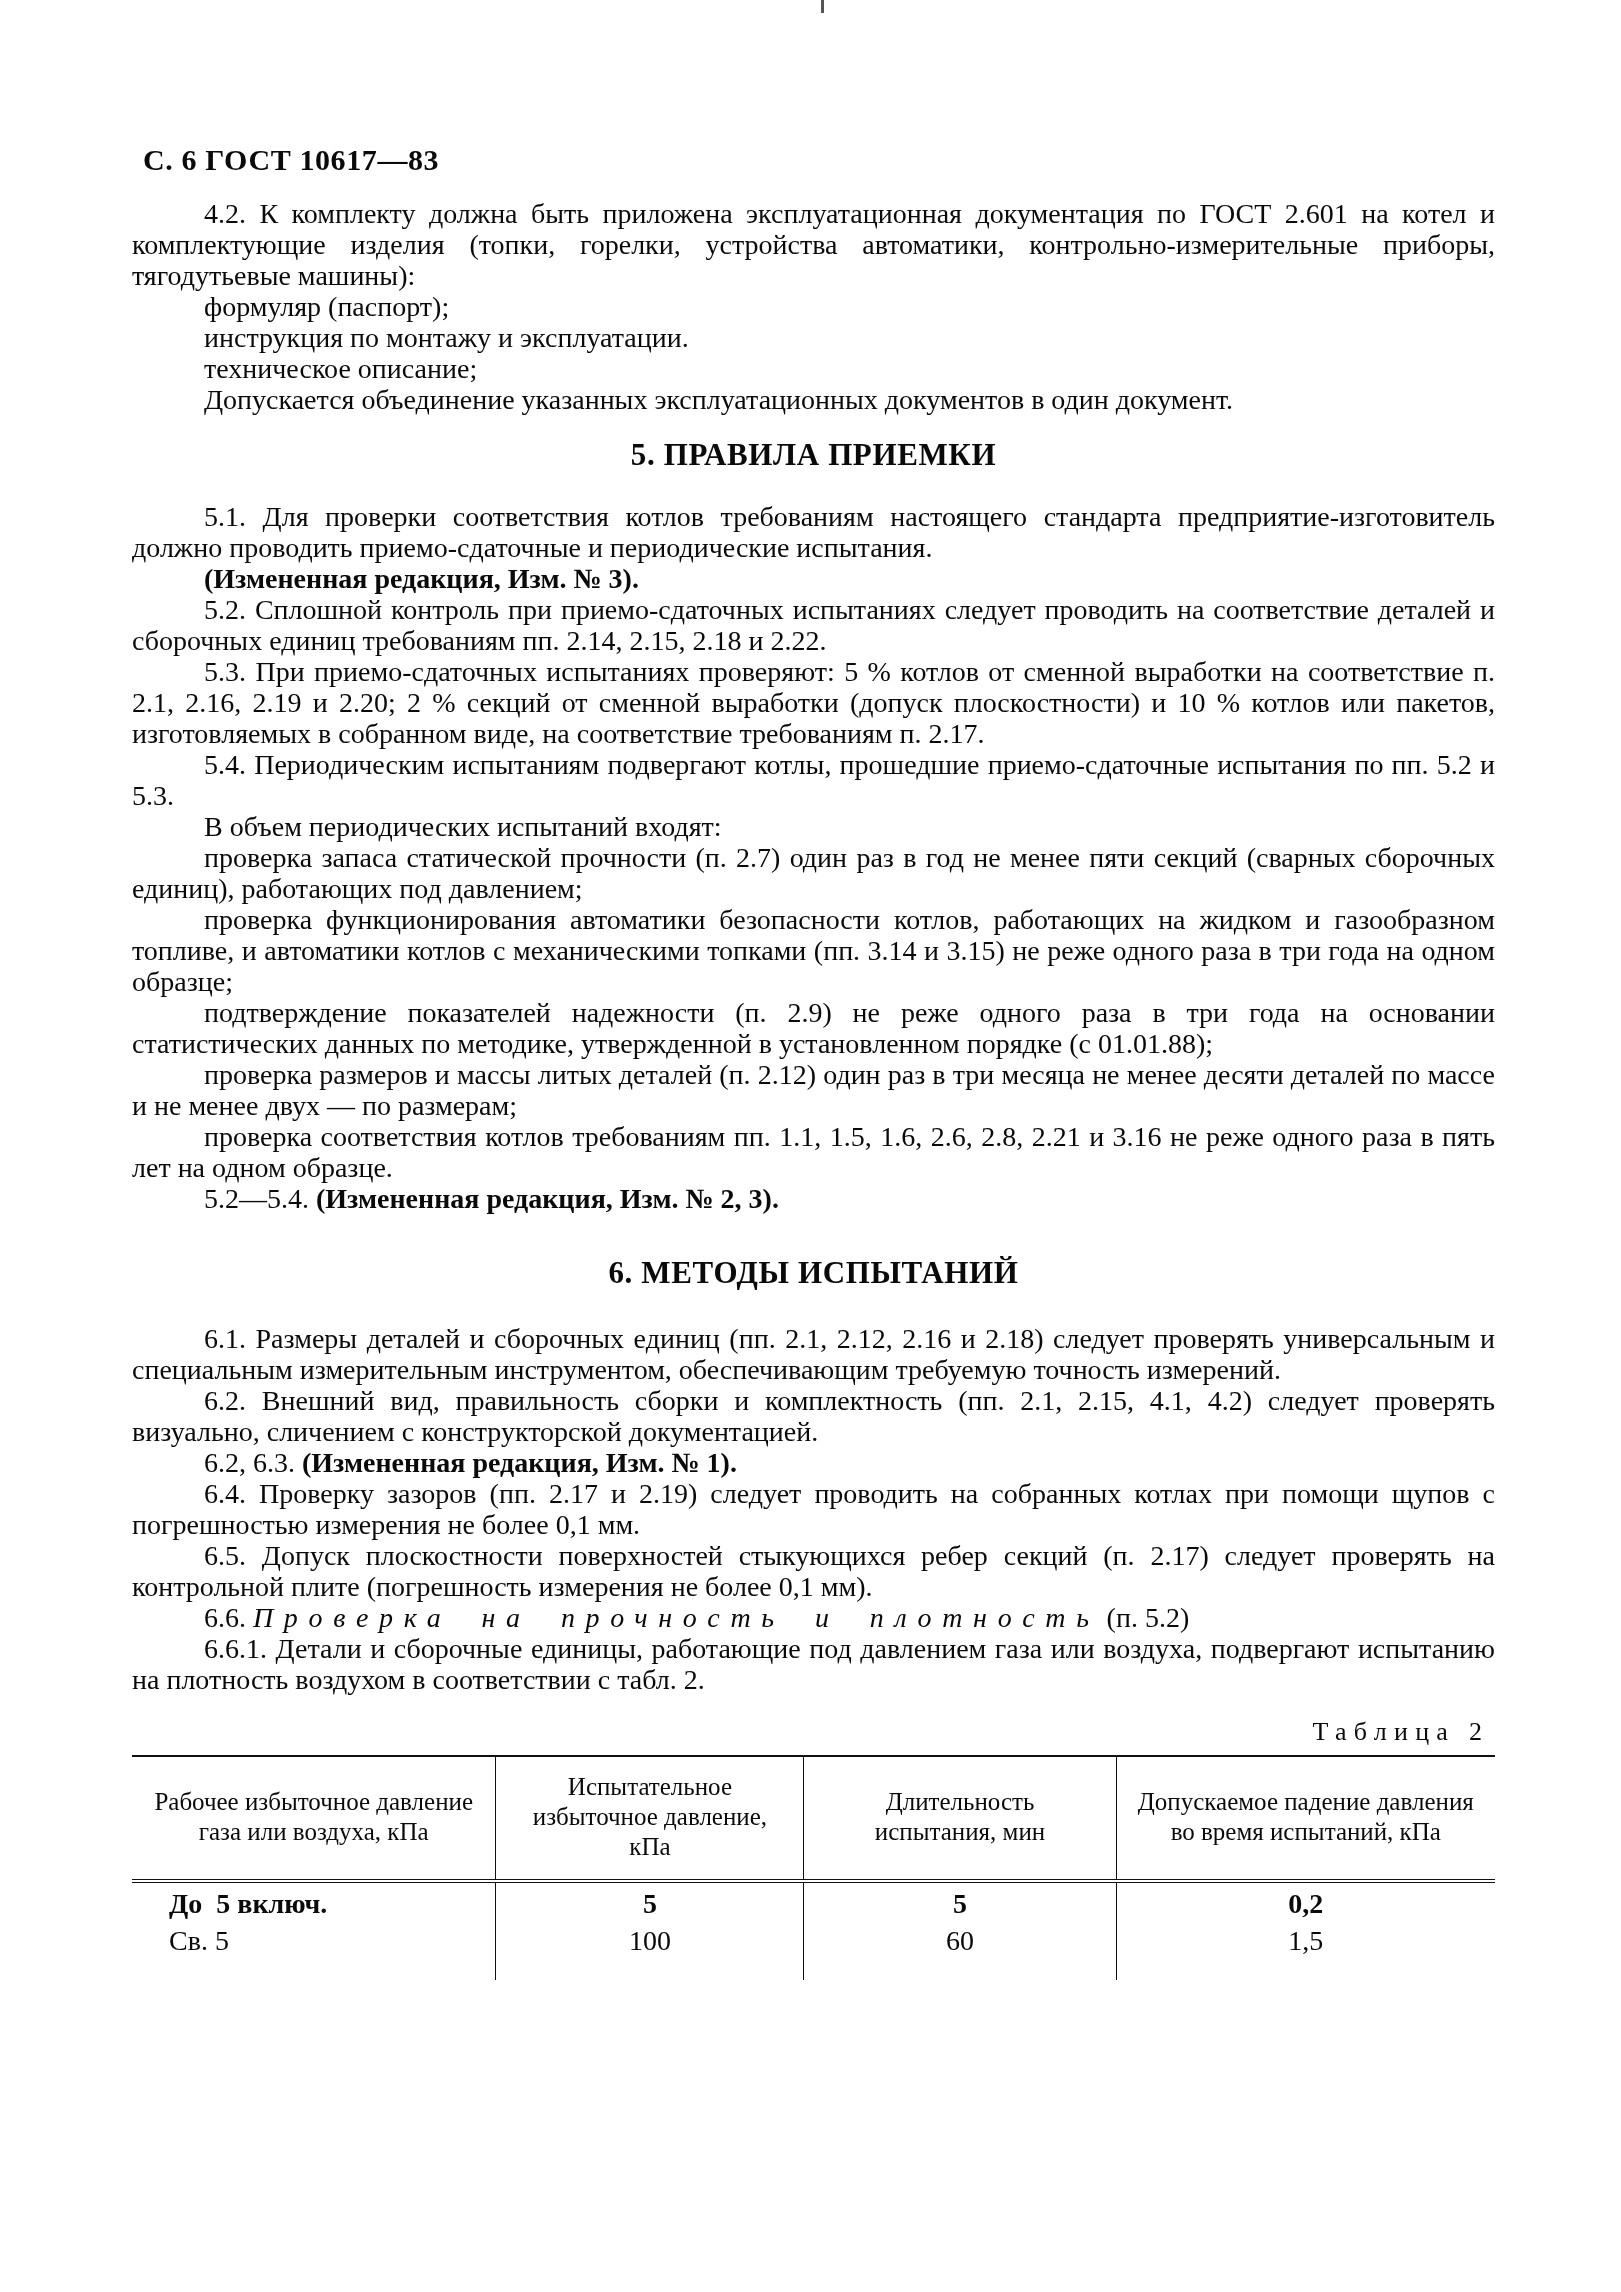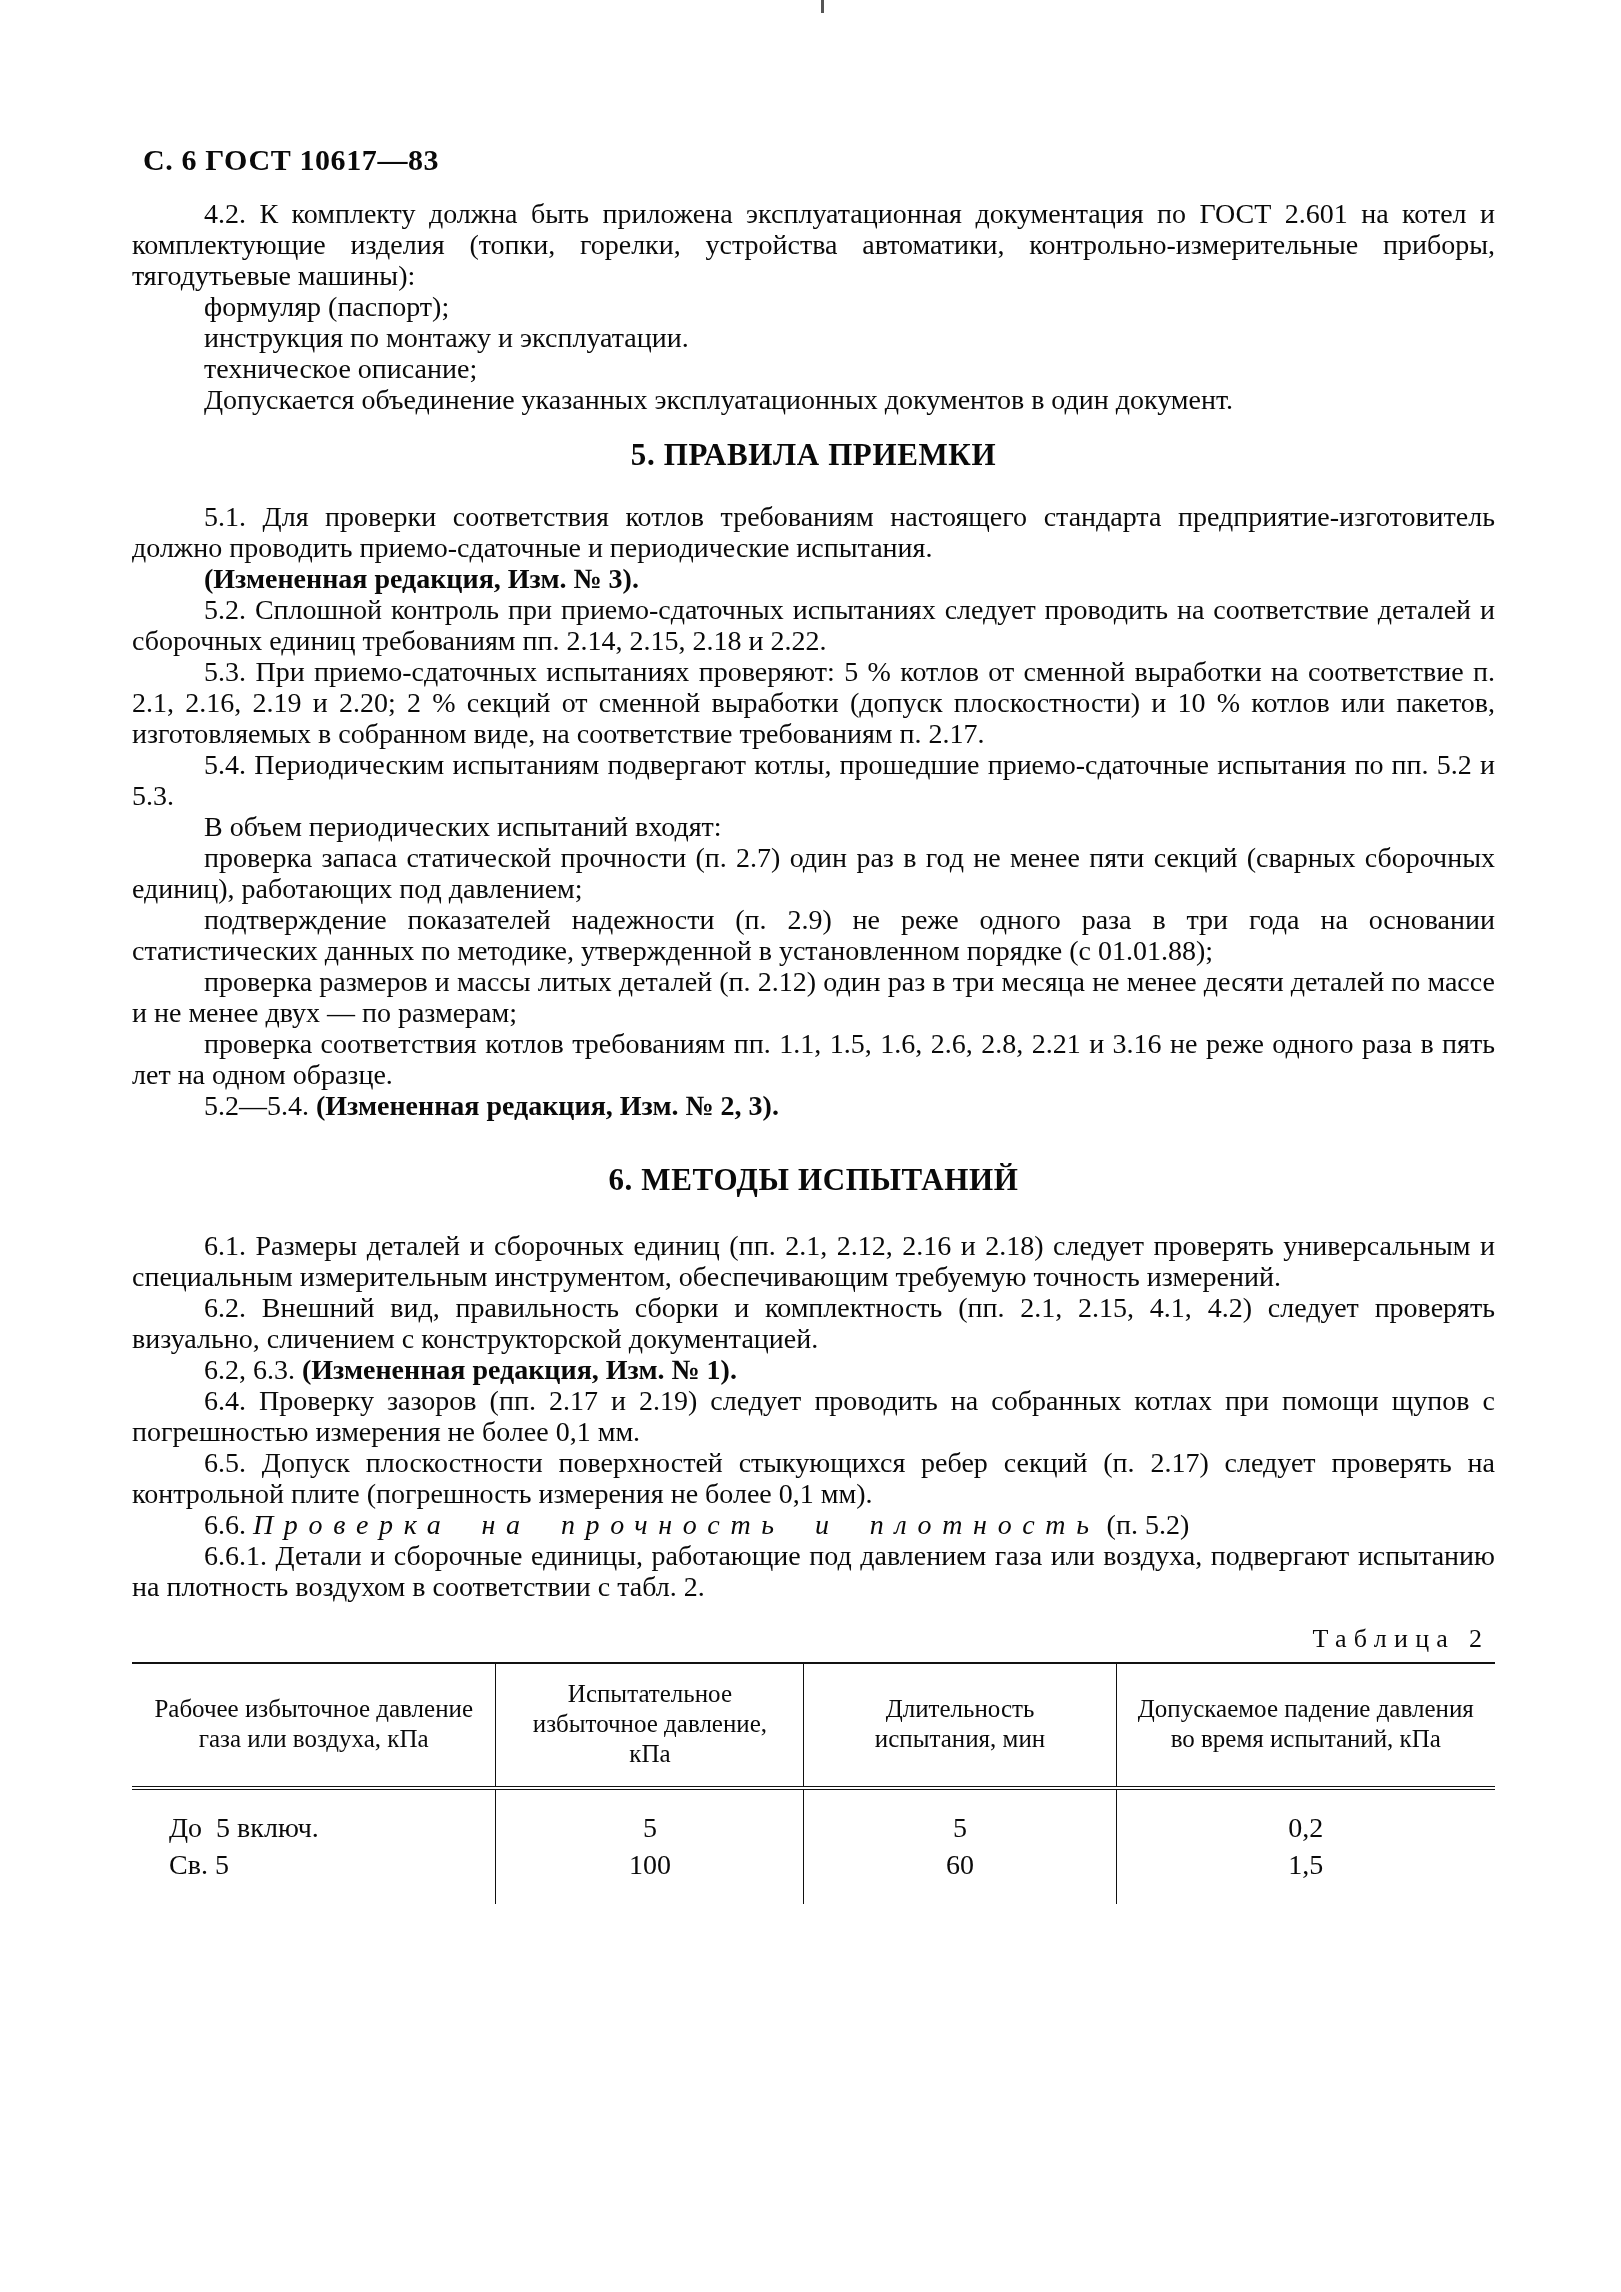--- a/index.html
+++ b/index.html
@@ -73,21 +73,21 @@
     border-bottom: 4.8px double #111;
   }
   table.t2 th:not(:last-child),
   table.t2 td:not(:last-child) { border-right: 1.9px solid #111; }
   table.t2 td {
     font-size: 28px;
     line-height: 37px;
     text-align: center;
     padding: 0 9.7px;
   }
-  table.t2 tr.first-row td { padding-top: 19px; }
+  table.t2 tr.first-row td { padding-top: 2px; font-weight: bold; }
   table.t2 td.left { text-align: left; padding-left: 37px; }
   table.t2 tr.spacer td { height: 21px; padding: 0; }
   .c1 { width: 26.7%; } .c2 { width: 22.6%; } .c3 { width: 22.9%; } .c4 { width: 27.8%; }
 </style>
 </head>
 <body>
 
 <div class="page">
   <div class="top-mark"></div>
 
@@ -103,20 +103,21 @@
 
     <h2 class="sec-title">5. ПРАВИЛА ПРИЕМКИ</h2>
 
     <p class="indent">5.1.  Для проверки соответствия котлов требованиям настоящего стандарта предприятие-изготовитель должно проводить приемо-сдаточные и периодические испытания.</p>
     <p class="indent bold">(Измененная редакция, Изм. № 3).</p>
     <p class="indent">5.2.  Сплошной контроль при приемо-сдаточных испытаниях следует проводить на соответствие деталей и сборочных единиц требованиям пп. 2.14, 2.15, 2.18 и 2.22.</p>
     <p class="indent">5.3.  При приемо-сдаточных испытаниях проверяют: 5 % котлов от сменной выработки на соответствие п. 2.1, 2.16, 2.19 и 2.20; 2 % секций от сменной выработки (допуск плоскостности) и 10 % котлов или пакетов, изготовляемых в собранном виде, на соответствие требованиям п. 2.17.</p>
     <p class="indent">5.4.  Периодическим испытаниям подвергают котлы, прошедшие приемо-сдаточные испытания по пп. 5.2 и 5.3.</p>
     <p class="indent">В объем периодических испытаний входят:</p>
     <p class="indent">проверка запаса статической прочности (п. 2.7) один раз в год не менее пяти секций (сварных сборочных единиц), работающих под давлением;</p>
+    <p class="indent">проверка функционирования автоматики безопасности котлов, работающих на жидком и газообразном топливе, и автоматики котлов с механическими топками (пп. 3.14 и 3.15) не реже одного раза в три года на одном образце;</p>
     <p class="indent">подтверждение показателей надежности (п. 2.9) не реже одного раза в три года на основании статистических данных по методике, утвержденной в установленном порядке (с 01.01.88);</p>
     <p class="indent">проверка размеров и массы литых деталей (п. 2.12) один раз в три месяца не менее десяти деталей по массе и не менее двух — по размерам;</p>
     <p class="indent">проверка соответствия котлов требованиям пп. 1.1, 1.5, 1.6, 2.6, 2.8, 2.21 и 3.16 не реже одного раза в пять лет на одном образце.</p>
     <p class="indent"><span>5.2—5.4. </span><span class="bold">(Измененная редакция, Изм. № 2, 3).</span></p>
 
     <h2 class="sec-title sec-title-2">6. МЕТОДЫ ИСПЫТАНИЙ</h2>
 
     <p class="indent">6.1.  Размеры деталей и сборочных единиц (пп. 2.1, 2.12, 2.16 и 2.18) следует проверять универсальным и специальным измерительным инструментом, обеспечивающим требуемую точность измерений.</p>
     <p class="indent">6.2.  Внешний вид, правильность сборки и комплектность (пп. 2.1, 2.15, 4.1, 4.2) следует проверять визуально, сличением с конструкторской документацией.</p>
     <p class="indent"><span>6.2, 6.3. </span><span class="bold">(Измененная редакция, Изм. № 1).</span></p>

